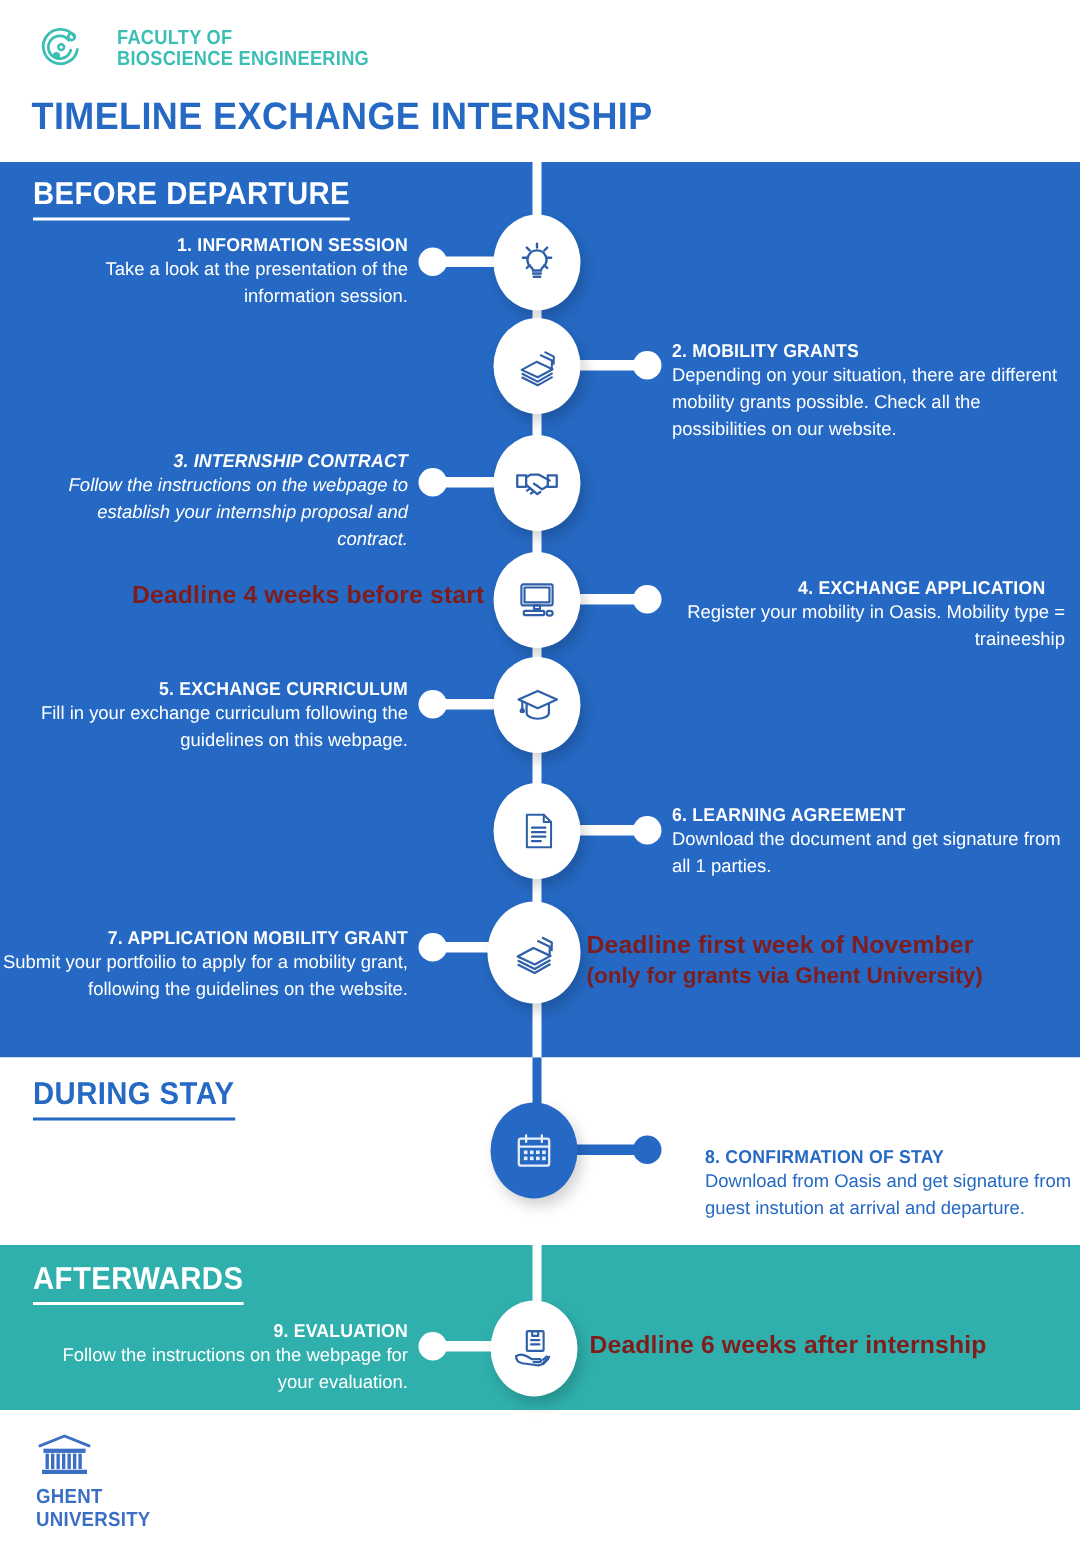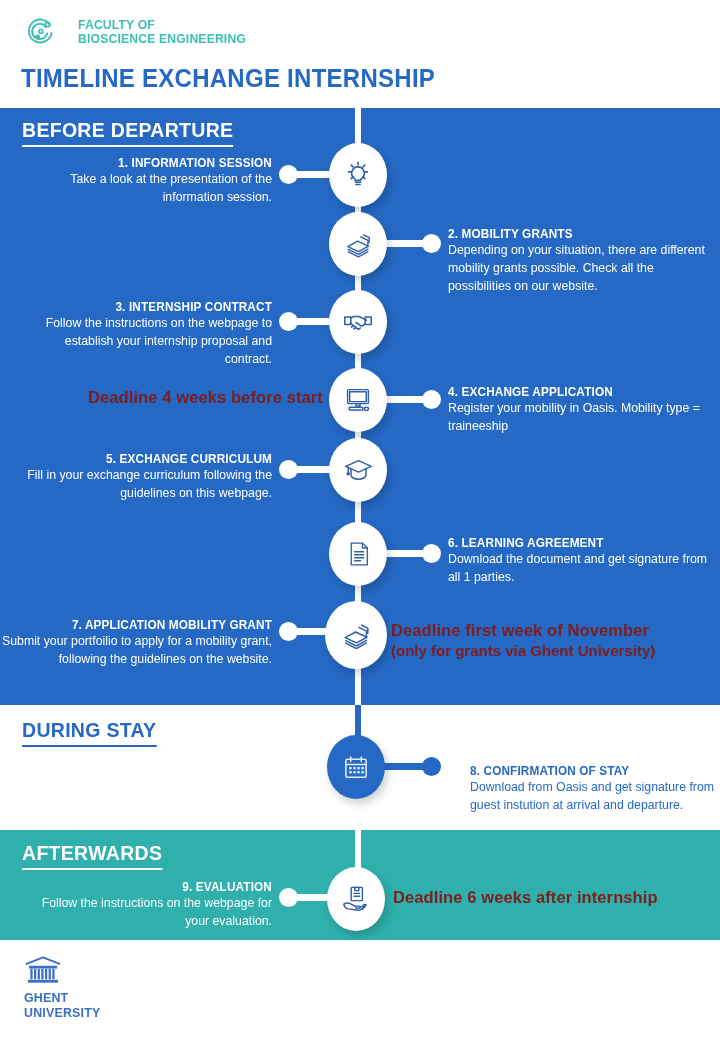--- a/index.html
+++ b/index.html
@@ -195,41 +195,41 @@
           <path d="M4.5 14h7v9h-7z"></path>
           <path d="M28.5 14h7v9h-7z"></path>
           <path d="M11.5 15.5 15 13.5h6.5l4 2.2 4.5 2.3"></path>
           <path d="M28.5 22.2 24 25l-3-2.2-3.4-2.2"></path>
           <path d="M11.5 21.5 15 24.5l2.6 2.1 2.6 2.1 2.4-1.6"></path>
           <path d="M17.6 26.6l-2.4 1.6M14.8 24.2l-2.6 1.8"></path>
         </g>
       </svg>
     </span>
   </div>
-  <div class="tb left on-blue" style="right:448px; top:300px; width:250px;">
+  <div class="tb left on-blue" style="right:448px; top:300px; width:250px;font-style:italic;">
     <div class="ttl">3. INTERNSHIP CONTRACT</div>
     <div class="body">Follow the instructions on the webpage to establish your internship proposal and contract.</div>
   </div>
 
   <div class="conn" style="left:370px; top:396px; width:62px;"></div>
   <div class="dot" style="left:422px; top:390px;"></div>
   <div class="node" style="left:329px; top:368px;">
     <span>
       <svg width="32" height="32" viewBox="0 0 40 40">
         <g fill="none" stroke="#2f5fa8" stroke-width="1.8" stroke-linejoin="round">
           <rect x="7" y="7" width="26" height="17.5" rx="1.5"></rect>
           <rect x="9.6" y="9.6" width="20.8" height="12.4"></rect>
           <path d="M17.5 24.5h5v3h-5z"></path>
           <rect x="9" y="29" width="17" height="3.6" rx="1"></rect>
           <ellipse cx="30.5" cy="31" rx="2.6" ry="2"></ellipse>
         </g>
       </svg>
     </span>
   </div>
-  <div class="tb right on-blue" style="left:448px; top:385px; width:262px;">
+  <div class="tb right on-blue" style="left:448px; top:385px; width:262px;text-align:right;">
     <div class="ttl">4. EXCHANGE APPLICATION</div>
     <div class="body">Register your mobility in Oasis. Mobility type = traineeship</div>
   </div>
   <div class="deadline" style="left:88px; top:388px;">Deadline 4 weeks before start</div>
 
   <div class="conn" style="left:288px; top:466px; width:62px;"></div>
   <div class="dot" style="left:279px; top:460px;"></div>
   <div class="node" style="left:329px; top:438px;">
     <span>
       <svg width="33" height="33" viewBox="0 0 40 40">

